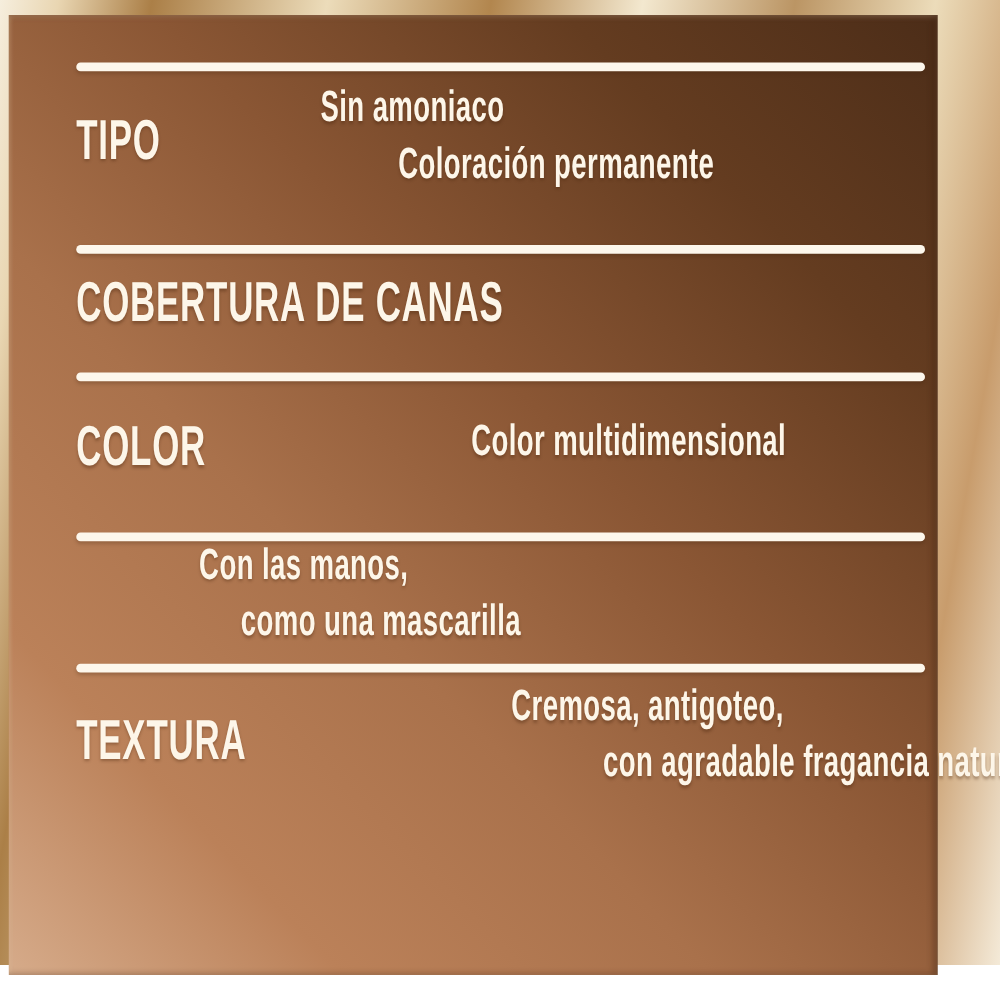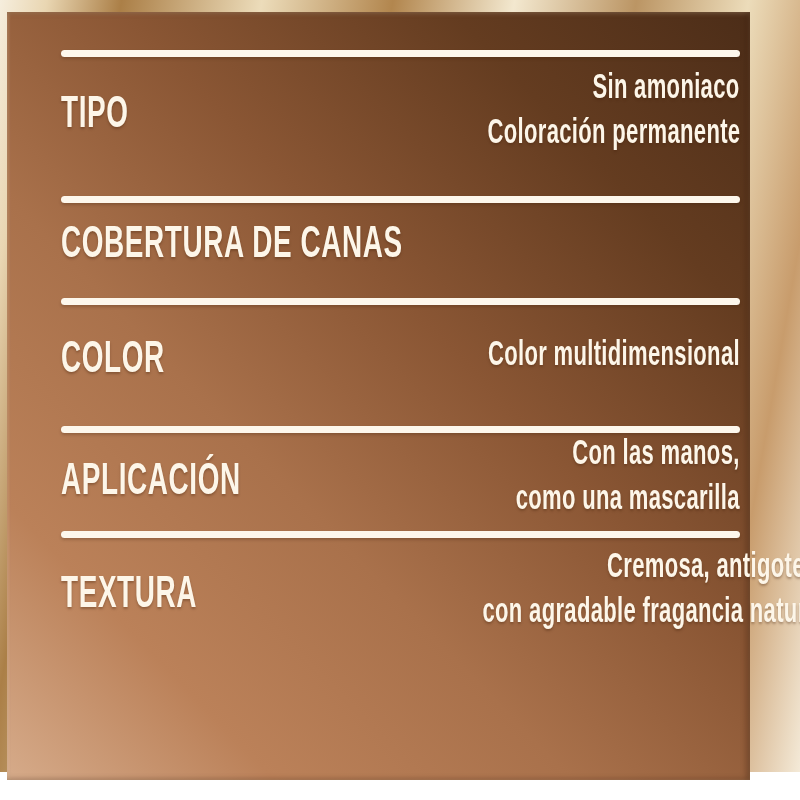--- a/index.html
+++ b/index.html
@@ -93,21 +93,20 @@
     font-size: 45px;
     font-weight: bold;
     letter-spacing: 1px;
     white-space: nowrap;
     color: var(--text-cream, #fdf6e9);
     text-shadow: 0 2px 3px rgba(70, 35, 12, 0.35);
   }
 
   .value {
     flex: 1;
-    text-align: right;
   }
   .vline {
     line-height: 38px;
   }
   .value .tx {
     display: inline-block;
     transform: scaleX(0.63);
     transform-origin: right center;
     font-size: 35px;
     font-weight: bold;
@@ -154,23 +153,20 @@
       <div class="value">
               <div class="vline"><span class="tx">Color multidimensional</span></div>
             </div>
     </div>
   </div>
 
 
   <div class="row">
     <div class="sep"></div>
     <div class="row-content">
-      <div class="label">
-        <span class="tx label-tx">APLICACIÓN</span>
-      </div>
       <div class="value">
               <div class="vline"><span class="tx">Con las manos,</span></div>
               <div class="vline"><span class="tx">como una mascarilla</span></div>
             </div>
     </div>
   </div>
 
   <div class="row">
     <div class="sep"></div>
     <div class="row-content">

